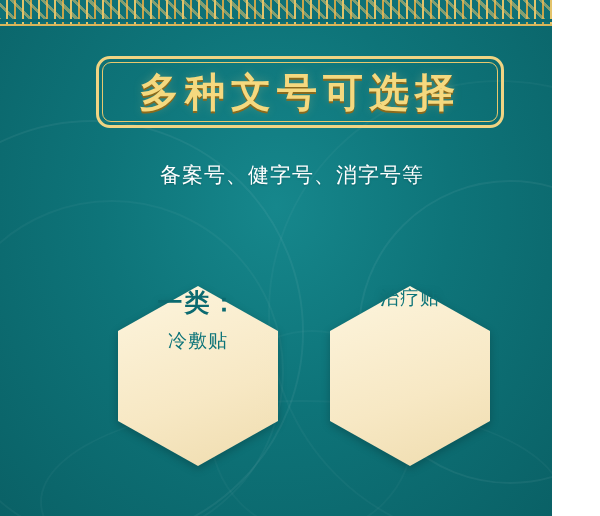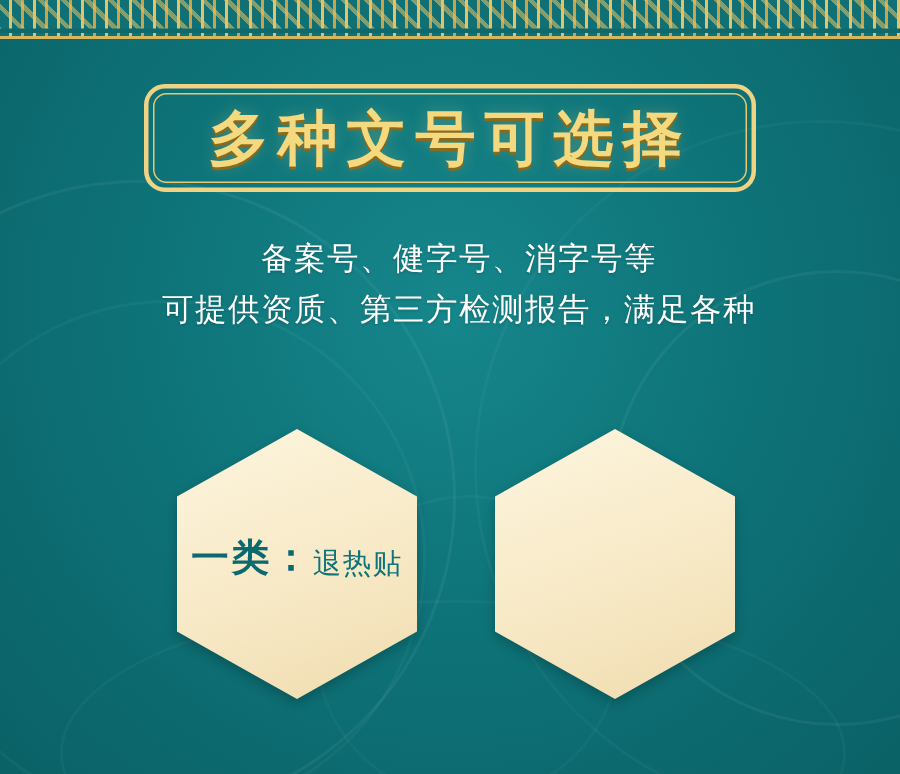--- a/index.html
+++ b/index.html
@@ -8,24 +8,25 @@
   }
   body {
     width: 600px;
     height: 516px;
     overflow: hidden;
     font-family: "DejaVu Sans", sans-serif;
   }
 
   #poster {
     position: relative;
-    width: 600px;
+    width: 516px;
     height: 516px;
     background: radial-gradient(ellipse at 50% 40%, #16878c 0%, #0e7479 45%, #0a6166 100%);
     overflow: hidden;
+    padding-left: 36px;
   }
 
   
   .swirl {
     position: absolute;
     border: 2px solid rgba(255,255,255,0.055);
     border-radius: 50%;
   }
   .swirl.s1 { width: 420px; height: 420px; left: -120px; top: 120px; }
   .swirl.s2 { width: 340px; height: 340px; left: -60px; top: 200px; border-color: rgba(255,255,255,0.04);}
@@ -98,29 +99,29 @@
     font-size: 40px;
     font-weight: bold;
     letter-spacing: 6px;
     text-shadow: 0 2px 0 #8a6a1d, 0 0 10px rgba(255,220,130,0.25);
     font-family: "DejaVu Sans", sans-serif;
   }
 
   
   .body-text {
     position: absolute;
-    left: 36px;
+    left: 22px;
     top: 158px;
     width: 540px;
     text-align: center;
     color: #ffffff;
     font-size: 21px;
     line-height: 34px;
     letter-spacing: 1px;
-    font-family: Liberation Mono, monospace;
+    font-family: Liberation Sans, sans-serif;
     text-shadow: 0 1px 2px rgba(0,0,0,0.22);
   }
   .body-text .line { display: block; white-space: nowrap; }
 
   
   .hexes {
     position: absolute;
     left: 0;
     top: 286px;
     width: 600px;
@@ -138,25 +139,25 @@
     position: absolute;
     inset: 0;
     background: linear-gradient(160deg, #fdf4dc 0%, #f6e6bf 55%, #eeda aa 100%);
     background: linear-gradient(160deg, #fdf5de 0%, #f7e8c4 60%, #efdcae 100%);
     clip-path: polygon(50% 0%, 100% 25%, 100% 75%, 50% 100%, 0% 75%, 0% 25%);
   }
   .hex-content {
     position: absolute;
     inset: 0;
     display: flex;
-    flex-direction: row;
+    flex-direction: column;
     align-items: center;
-    justify-content: center;
+    justify-content: flex-start;
     color: #0c6e73;
-    font-family: Liberation Sans, sans-serif;
+    font-family: Liberation Mono, monospace;
   }
   .hex-title {
     font-size: 25px;
     font-weight: bold;
     letter-spacing: 2px;
     color: #0b6a70;
     margin-bottom: 10px;
   }
   .hex-line {
     font-size: 19px;
@@ -180,34 +181,34 @@
   <div class="top-border"></div>
 
   <div class="title-wrap">
     <div class="title-frame-outer"></div>
     <div class="title-frame-inner"></div>
     <div class="title-text">多种文号可选择</div>
   </div>
 
   <div class="body-text">
     <span class="line">备案号、健字号、消字号等</span>
-    <span class="line">可提供资质、第三方检测报告，满足各种</span>
   </div>
 
   <div class="hexes">
 
     <div class="hex left">
       <div class="hex-shape"></div>
       <div class="hex-content">
         <div class="hex-title">一类：</div>
-        <div class="hex-line">退热贴</div>
+        <div class="hex-line">冷敷贴</div>
       </div>
     </div>
 
     <div class="hex right">
       <div class="hex-shape"></div>
       <div class="hex-content">
+        <div class="hex-line">治疗贴</div>
       </div>
     </div>
 
   </div>
 
 </div>
 
 </body></html>

